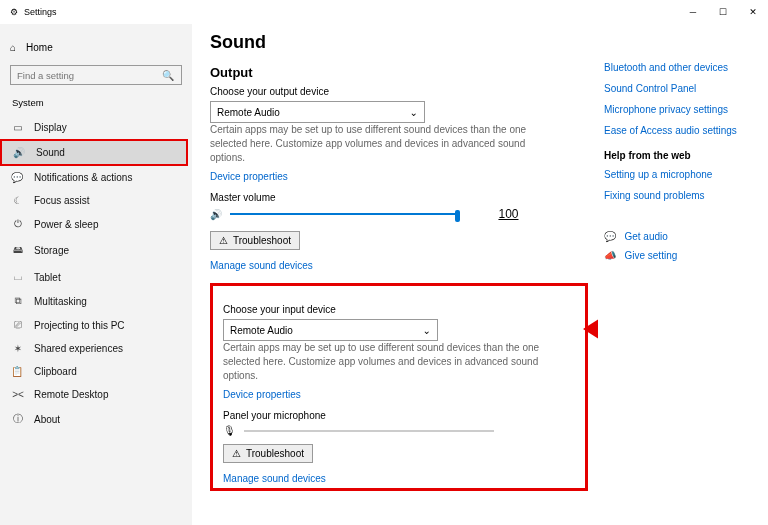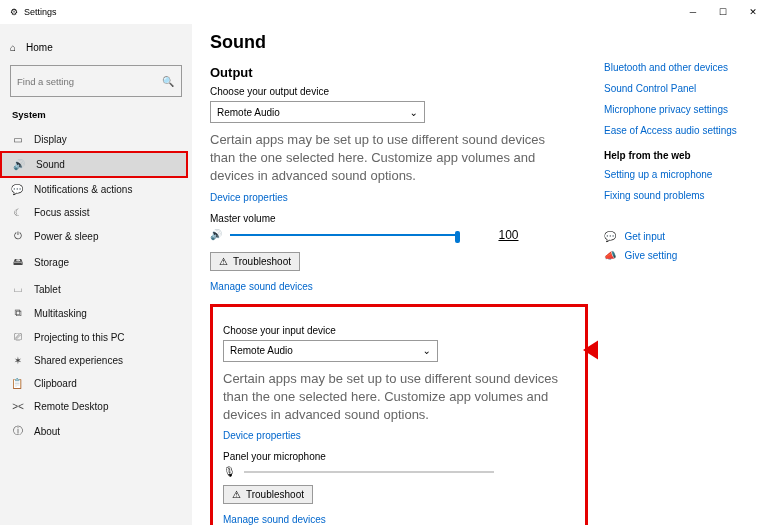--- a/index.html
+++ b/index.html
@@ -5,36 +5,36 @@
 * { margin: 0; padding: 0; box-sizing: border-box; font-family: "Segoe UI", Arial, sans-serif; }
 body { width: 768px; height: 525px; overflow: hidden; background: #fff; font-size: 10px; color: #000; }
 .window { display: flex; flex-direction: column; width: 100%; height: 100%; }
 .titlebar { display: flex; align-items: center; height: 24px; padding-left: 10px; }
 .titlebar .tleft { display: flex; align-items: center; gap: 6px; font-size: 9px; }
 .titlebar .controls { margin-left: auto; display: flex; }
 .titlebar .controls div { width: 30px; height: 24px; display: flex; align-items: center; justify-content: center; font-size: 9px; }
 .body { display: flex; flex: 1; min-height: 0; }
 .sidebar { width: 192px; background: #f3f3f3; padding-top: 6px; display: flex; flex-direction: column; }
 .home-row { display: flex; align-items: center; padding: 4px 12px 4px 10px; margin-top: 8px; font-size: 10px; gap: 10px; }
-.searchbox { margin: 8px 10px 4px 10px; height: 32px; border: 1px solid #999; display: flex; align-items: center; padding: 4px 6px; background: #fff0; }
+.searchbox { margin: 8px 10px 4px 10px; height: 20px; border: 1px solid #999; display: flex; align-items: center; padding: 4px 6px; background: #fff0; }
 .searchbox input { border: none; outline: none; background: transparent; font-size: 9.5px; flex: 1; color: #666; }
-.cat { font-weight: 700; font-size: 9.5px; padding: 8px 12px 4px 12px; }
+.cat { font-weight: 400; font-size: 9.5px; padding: 8px 12px 4px 12px; }
 .navlist { display: flex; flex-direction: column; margin-top: 4px; }
 .nav-item { display: flex; align-items: center; gap: 10px; padding: 6px 12px; font-size: 10px; color: #111; cursor: pointer; }
 .nav-item .icon { width: 12px; display: inline-flex; justify-content: center; color: #444; font-size: 10px; }
 .nav-item.sel { background: #d9d9d9; }
 .redbox1 { border: 2px solid #e40000; margin: 0 4px 0 0; }
 .main { flex: 1; display: flex; min-width: 0; overflow: hidden; padding: 8px 10px 0 18px; }
 .content { flex: 1; min-width: 0; padding-right: 10px; overflow: hidden; }
 .rightcol { width: 160px; padding-top: 30px; padding-left: 6px; }
 h1 { font-size: 18px; font-weight: 600; margin-bottom: 12px; }
 h2 { font-size: 13px; font-weight: 600; margin-bottom: 6px; }
 .label { font-size: 10px; margin-bottom: 4px; }
-.dropdown { width: 215px; height: 22px; border: 1px solid #999; display: flex; align-items: center; padding: 0 6px; font-size: 10px; justify-content: space-between; background: #fff; margin-bottom: 8px; }
-.desc { font-size: 13px; color: #666; line-height: 1.4; margin-bottom: 6px; max-width: 340px; }
+.dropdown { width: 215px; height: 22px; border: 1px solid #999; display: flex; align-items: center; padding: 0 6px; font-size: 10px; justify-content: space-between; background: #fff; }
+.desc { font-size: 10px; color: #666; line-height: 1.4; margin-bottom: 6px; max-width: 340px; }
 .link { color: #0066cc; font-size: 10px; cursor: pointer; display: inline-block; }
 .vol-row { display: flex; align-items: center; gap: 8px; margin-top: 4px; margin-bottom: 10px; }
 .slider { position: relative; width: 230px; height: 12px; }
 .slider .track { position: absolute; top: 5px; left: 0; right: 0; height: 2px; background: #ccc; }
 .slider .fill { position: absolute; top: 5px; left: 0; height: 2px; background: #0078d4; }
 .slider .thumb { position: absolute; top: 2px; width: 5px; height: 12px; background: #0078d4; border-radius: 2px; }
 .btn { display: inline-flex; align-items: center; gap: 5px; border: 1px solid #999; background: #eee; padding: 3px 8px; font-size: 10px; cursor: pointer; }
 .section-gap { margin-top: 10px; }
 .input-section { border: 3px solid #e40000; padding: 8px 10px 4px 10px; margin-top: 12px; position: relative; }
 .mic-row { display: flex; align-items: center; gap: 8px; margin-bottom: 8px; }
@@ -190,21 +190,21 @@
             <span class="rlink">Ease of Access audio settings</span>
           </div>
         <div class="relhead" style="margin-top:14px;">Help from the web</div>
         <div id="help-links">
             <span class="rlink">Setting up a microphone</span>
             <span class="rlink">Fixing sound problems</span>
           </div>
         <div style="height:20px;"></div>
         <div class="help-row">
           <span class="hicon">💬</span>
-          <span>Get input</span>
+          <span>Get audio</span>
         </div>
         <div class="help-row">
           <span class="hicon">📣</span>
           <span>Give setting</span>
         </div>
       </div>
     </div>
   </div>
 </div>
 

